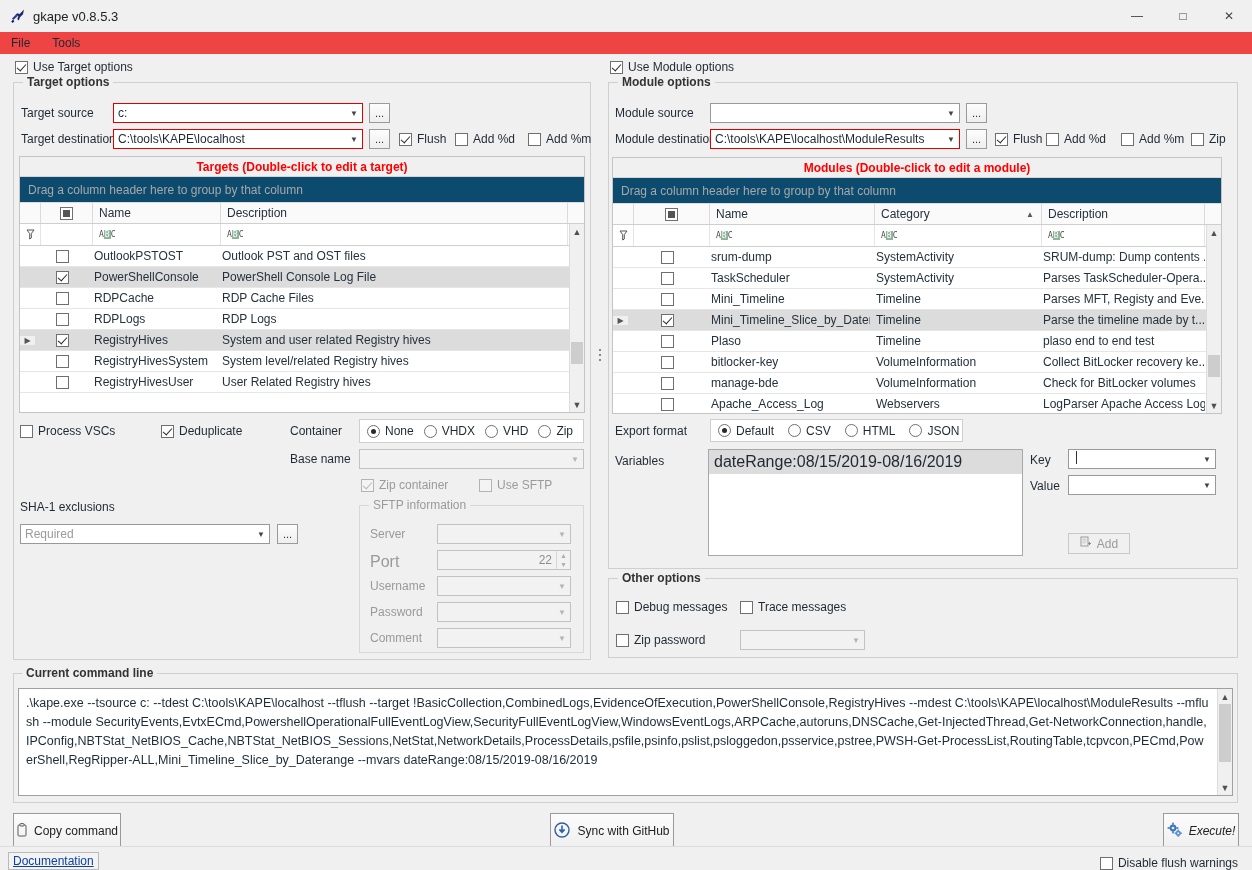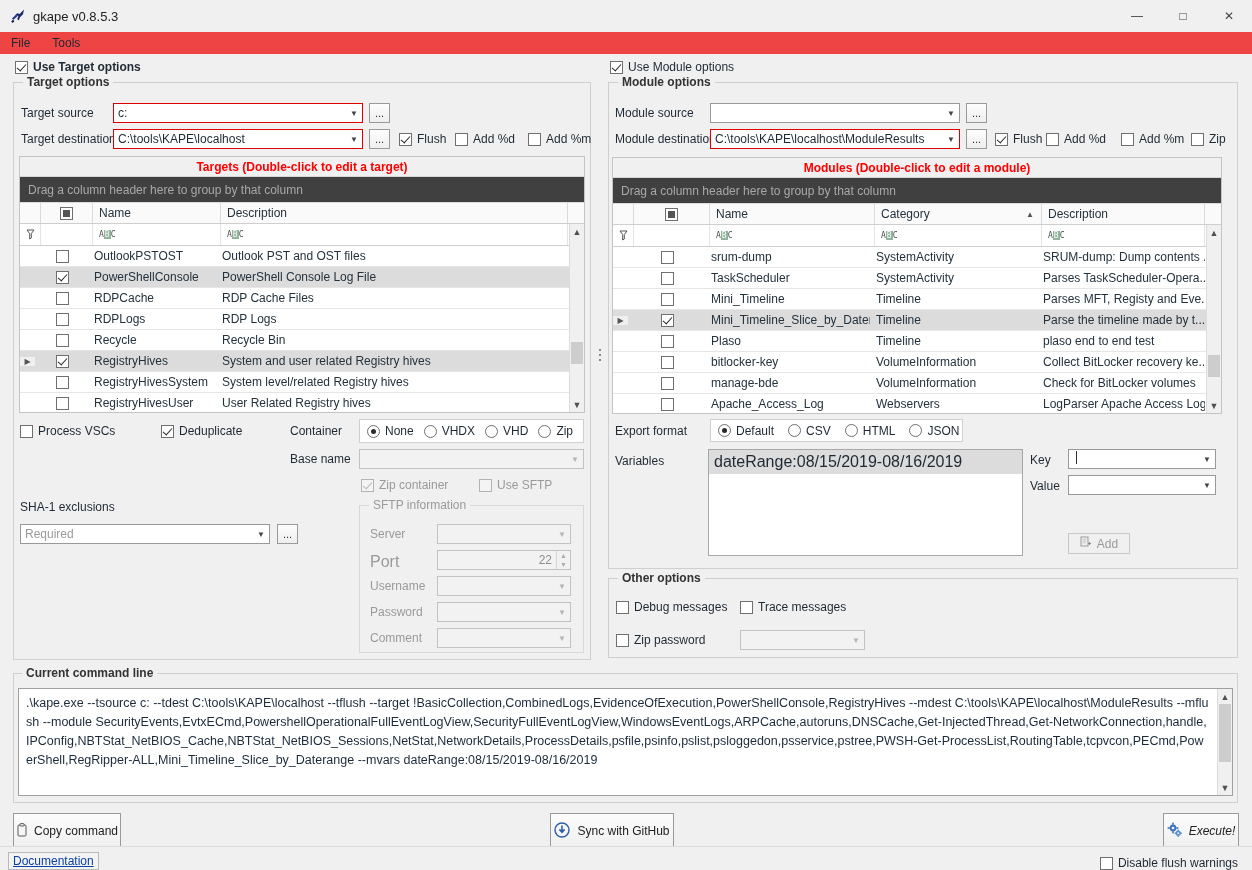--- a/index.html
+++ b/index.html
@@ -63,21 +63,21 @@
   .combo.dis .arrow{ color:#b5b5b5;}
   .btn-dots{ position:absolute; height:20px; width:21px; border:1px solid #9a9a9a;
      background:linear-gradient(#fdfdfd,#eeeeee); font-size:11px; color:#333;
      display:flex;align-items:center;justify-content:center; cursor:default;}
 
   
   .gridwrap{ position:absolute; border:1px solid #c4c4c4; background:#fff; overflow:hidden;}
   .grid-title{ height:20px; background:#f0f0f0; border-bottom:1px solid #d6d6d6;
      color:#ff0000; font-weight:bold; font-size:12px; display:flex;align-items:center;
      justify-content:center;}
-  .grid-groupbar{ height:26px; background:#404040; border-bottom:1px solid #dcdcdc;
+  .grid-groupbar{ height:26px; background:#0c4a6e; border-bottom:1px solid #dcdcdc;
      display:flex;align-items:center; padding-left:8px; color:#a8a8a8; font-size:12px;}
   .grid-head{ height:21px; display:flex; background:#fafafa; border-bottom:1px solid #cfcfcf;
      font-size:12px; }
   .grid-head .hc{ border-right:1px solid #dadada; display:flex;align-items:center;
      padding-left:6px; height:100%; color:#24323d;}
   .grid-filter{ height:22px; display:flex; background:#fff; border-bottom:1px solid #cfcfcf;}
   .grid-filter .fc{ border-right:1px solid #e4e4e4; display:flex;align-items:center;
      padding-left:6px; height:100%;}
   .abc{ display:inline-flex; align-items:center; font-size:8px; color:#4a4a4a;
         font-family:"DejaVu Sans Mono", monospace; letter-spacing:0;}
@@ -148,21 +148,21 @@
     <div class="win-btn">□</div>
     <div class="win-btn close">✕</div>
   </div>
 </div>
 
 <div class="menubar">
   <span>File</span>
   <span>Tools</span>
 </div>
 
-<label class="chk" style="position:absolute;left:15px;top:60px;font-weight:bold;">
+<label class="chk" style="position:absolute;left:15px;top:60px;">
   <span class="box checked"></span>
   <span class="lbl">Use Target options</span>
 </label>
 
 <div class="group" style="left:13px;top:82px;width:578px;height:578px;">
   <div class="gtitle">Target options</div>
 </div>
 
 <div style="position:absolute;left:21px;top:106px;font-size:12px;">Target source</div>
 <div class="combo red" style="left:113px;top:103px;width:250px;">
@@ -246,29 +246,20 @@
         <div class="gc" style="flex: 1 1 0%;">RDP Cache Files</div>
         <div class="gc" style="width: 16px;"></div>
       </div>
       <div class="grow">
         <div class="indic" style="background: rgb(240, 240, 240);"></div>
         <div class="gc cbcell" style="width: 52px;">
           <span class="box"></span>
         </div>
         <div class="gc" style="width: 128px;">RDPLogs</div>
         <div class="gc" style="flex: 1 1 0%;">RDP Logs</div>
-        <div class="gc" style="width: 16px;"></div>
-      </div>
-      <div class="grow">
-        <div class="indic" style="background: rgb(240, 240, 240);"></div>
-        <div class="gc cbcell" style="width: 52px;">
-          <span class="box"></span>
-        </div>
-        <div class="gc" style="width: 128px;">Recycle</div>
-        <div class="gc" style="flex: 1 1 0%;">Recycle Bin</div>
         <div class="gc" style="width: 16px;"></div>
       </div>
       <div class="grow sel">
         <div class="indic" style="background: rgb(240, 240, 240);">▶</div>
         <div class="gc cbcell" style="width: 52px;">
           <span class="box checked"></span>
         </div>
         <div class="gc" style="width: 128px;">RegistryHives</div>
         <div class="gc" style="flex: 1 1 0%;">System and user related Registry hives</div>
         <div class="gc" style="width: 16px;"></div>

